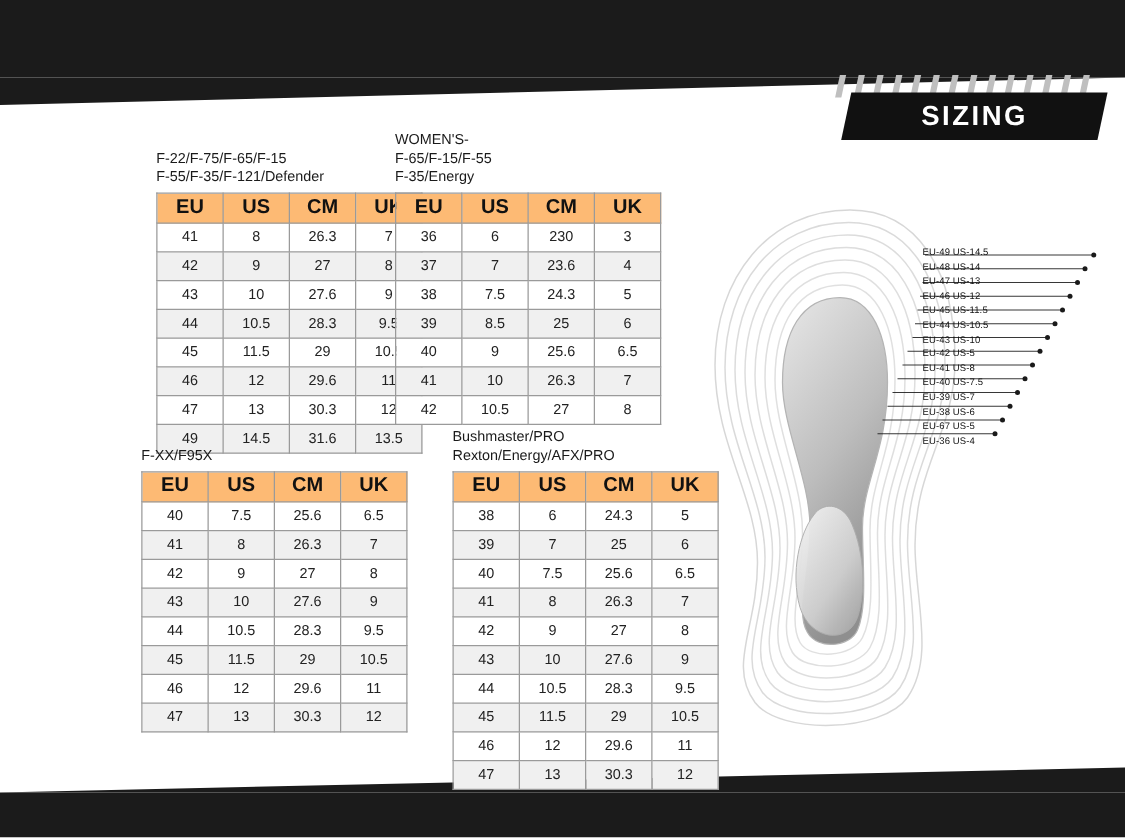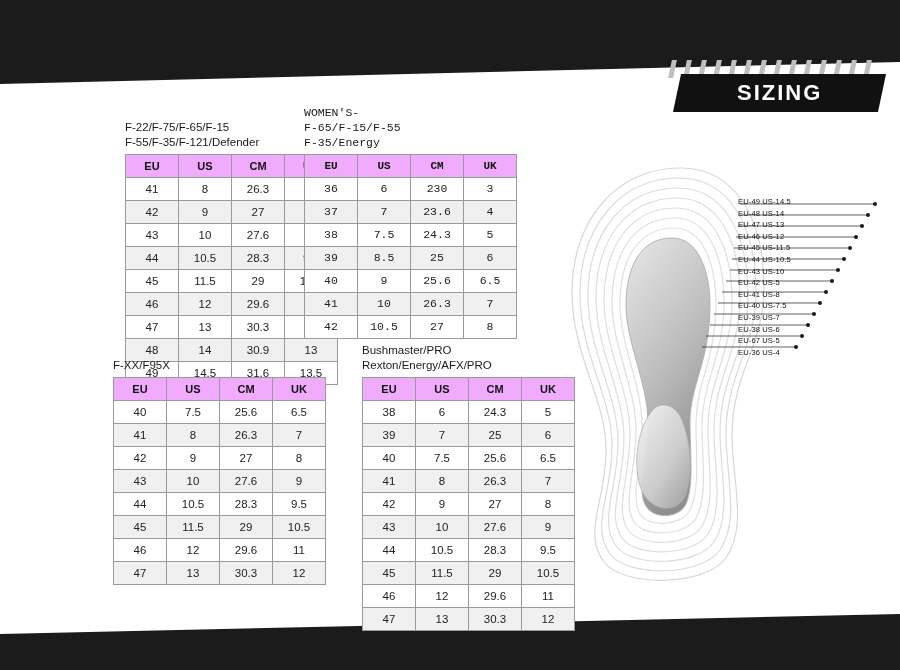--- a/index.html
+++ b/index.html
@@ -110,23 +110,23 @@
   table.size-table td {
     border: 1px solid #9a9a9a;
     text-align: center;
     padding: 2px 0 3px 0;
     width: 52px;
     height: 17px;
     font-weight: normal;
     background: #ffffff;
   }
   table.size-table th {
-    background: #f0abfc;
+    background: #fdba74;
     font-weight: bold;
-    font-size: 11px;
+    font-size: 16px;
     color: #111111;
   }
   table.size-table tr:nth-child(even) td {
     background: #f0f0f0;
   }
 
   
   .insole-wrap {
     position: absolute;
     left: 520px;
@@ -229,36 +229,30 @@
             <td>29.6</td>
             <td>11</td>
           </tr>
           <tr>
             <td>47</td>
             <td>13</td>
             <td>30.3</td>
             <td>12</td>
           </tr>
           <tr>
-            <td>48</td>
-            <td>14</td>
-            <td>30.9</td>
-            <td>13</td>
-          </tr>
-          <tr>
             <td>49</td>
             <td>14.5</td>
             <td>31.6</td>
             <td>13.5</td>
           </tr>
         </tbody>
     </table>
   </div>
 
-  <div class="table-block" style="left:304px; top:105px;font-family:Liberation Mono, monospace;">
+  <div class="table-block" style="left:316px; top:105px;">
     <div class="table-title">WOMEN'S-</div>
     <div class="table-title">F-65/F-15/F-55</div>
     <div class="table-title">F-35/Energy</div>
     <table class="size-table">
       <thead>
         <tr>
           <th>EU</th>
           <th>US</th>
           <th>CM</th>
           <th>UK</th>

